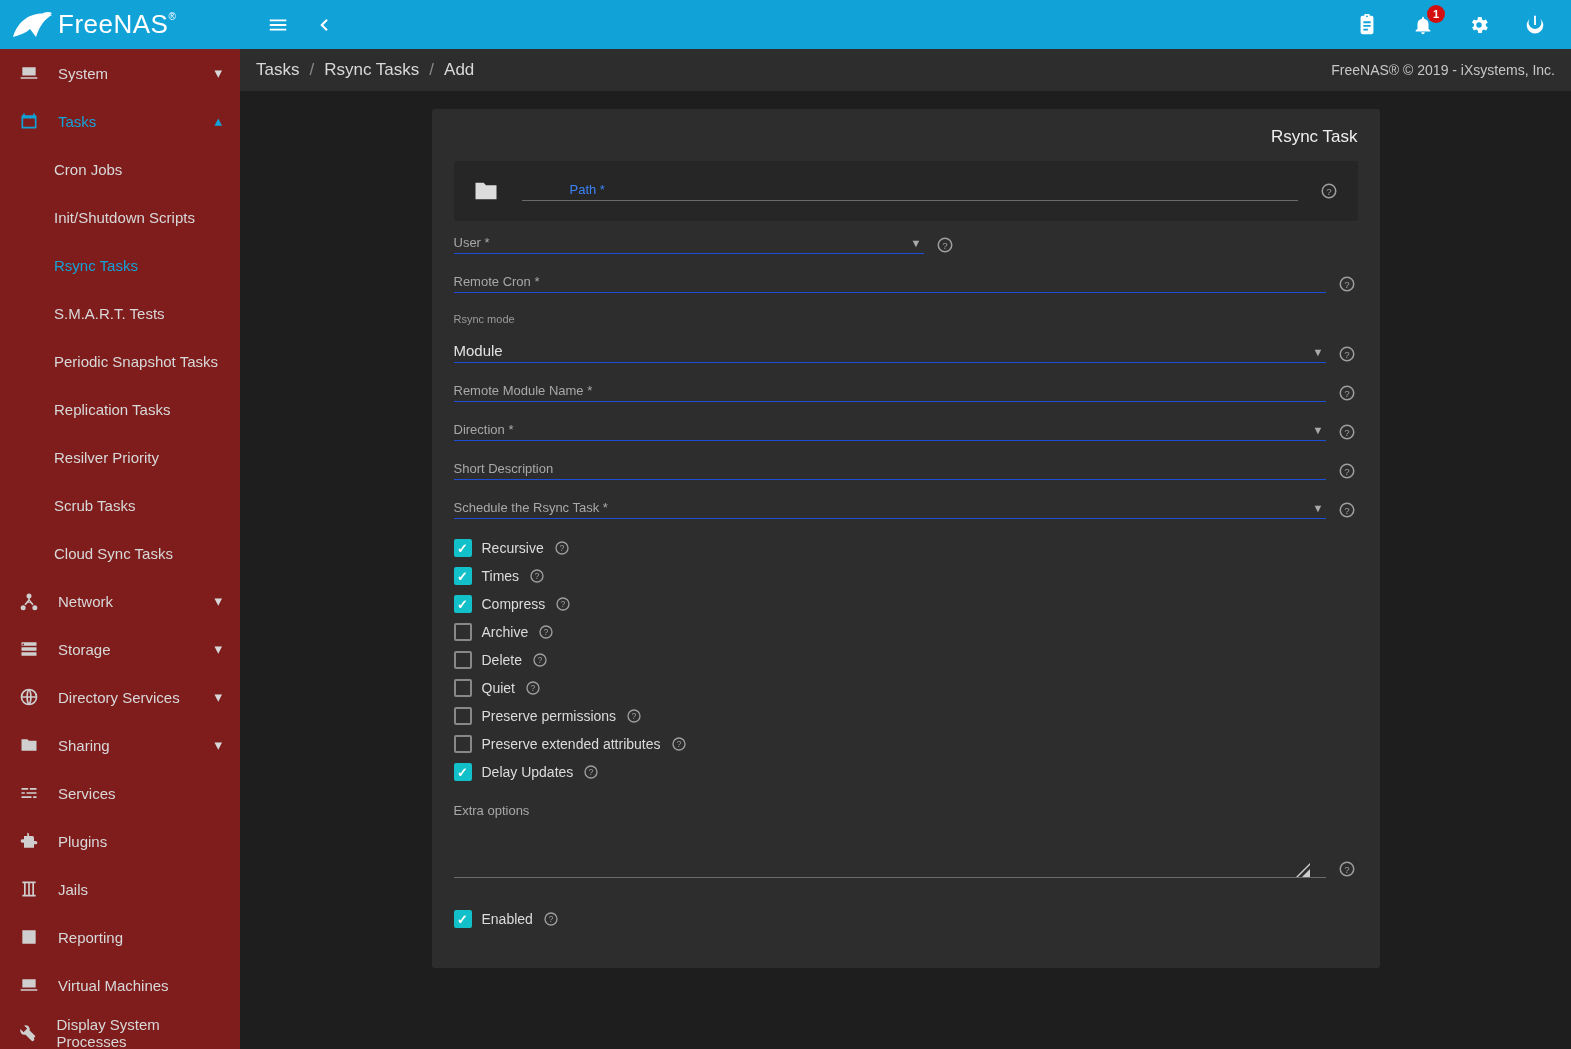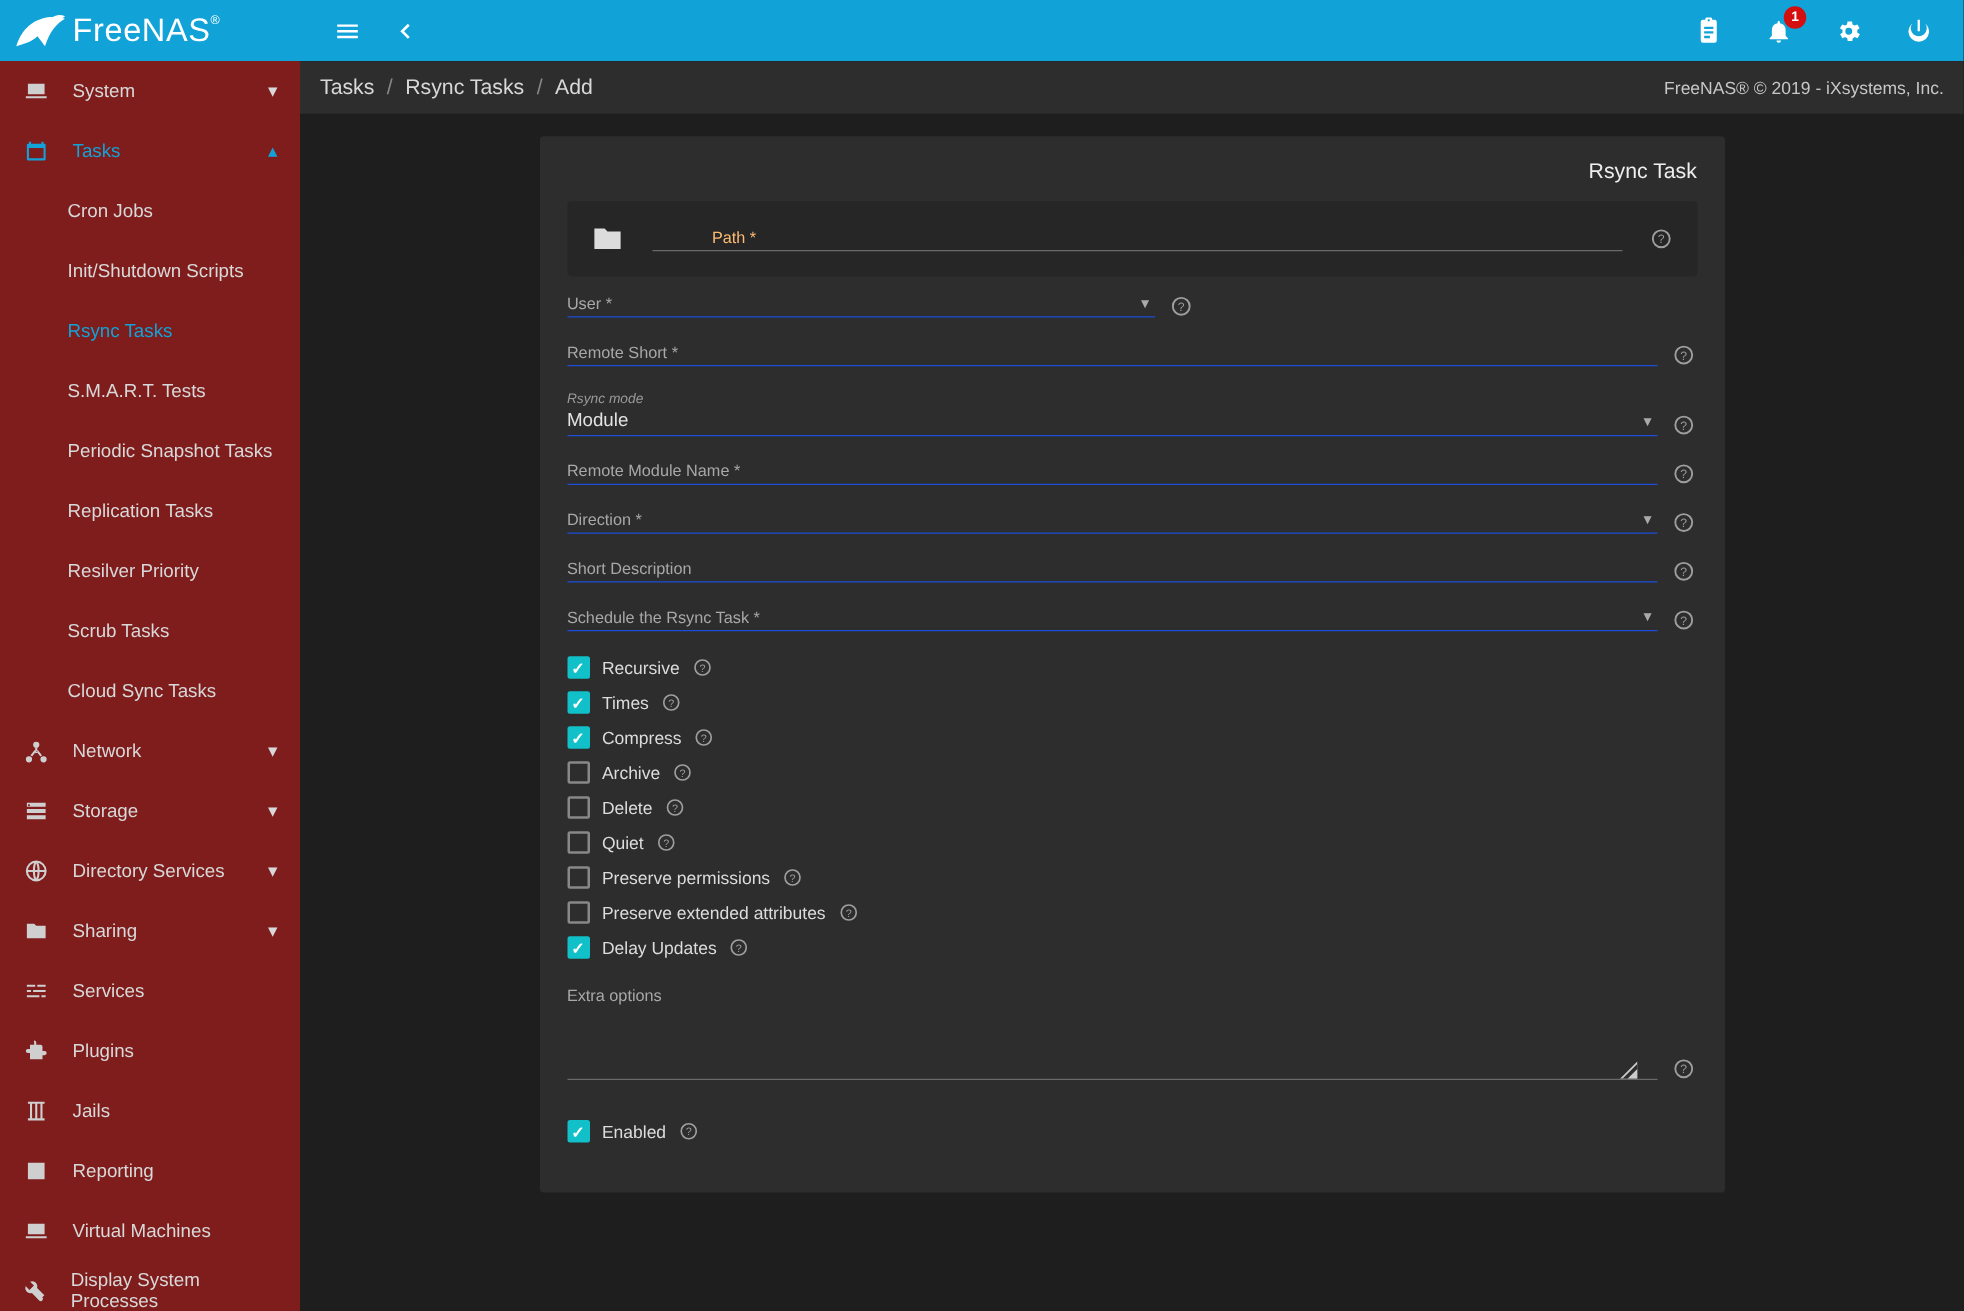--- a/index.html
+++ b/index.html
@@ -38,29 +38,29 @@
   .crumb-right { margin-left:auto; font-size:14px; color:#c7c7c7; }
 
   
   .card { width: 948px; margin: 18px auto 40px auto; background:#2d2d2d; border-radius:3px; padding-bottom: 30px; }
   .card-title { font-size:17px; padding: 18px 22px 14px 22px; color:#eee; font-weight:500;text-align:right; }
 
   
   .path-box { margin: 0 22px 14px 22px; background:#262626; border-radius:3px; padding: 16px 18px; display:flex; align-items:center; gap:22px; }
   .folder-ic { color:#dcdcdc; }
   .field-line { flex:1; border-bottom:1px solid #6a6a6a; padding: 0 0 3px 0; position:relative; }
-  .field-label-sm { font-size:13px; color:#fdba74; display:block;padding-left:48px; }
+  .field-label-sm { font-size:13px; color:#3b82f6; display:block;padding-left:48px; }
   .help-ic { color:#9e9e9e; cursor:pointer; width:20px; }
 
   
   .form-section { padding: 0 22px; }
   .frow { display:flex; align-items:flex-end; gap:12px; margin: 14px 0 20px 0; }
   .ffield { flex:1; border-bottom:1px solid #1d4ed8; padding-bottom:3px; position:relative; }
   .ffield .lbl { font-size:13px; color:#a8a8a8; display:block; }
-  .ffield .sub-lbl { font-size:11px; color:#9a9a9a; display:block; margin-bottom:2px;font-style:italic; }
+  .ffield .sub-lbl { font-size:11px; color:#9a9a9a; display:block; margin-bottom:16px; }
   .ffield .val { font-size:15px; color:#e2e2e2; display:block; padding-top:1px; min-height:18px; }
   .dropdown-arrow { position:absolute; right:2px; bottom:4px; color:#aaa; font-size:11px; }
   .half { width: 470px; flex:none; }
 
   
   .chk-row { display:flex; align-items:center; gap:10px; margin: 10px 0; font-size:14px; color:#dcdcdc; }
   .chk { width:18px; height:18px; border:2px solid #888; border-radius:2px; display:flex; align-items:center; justify-content:center; cursor:pointer; }
   .chk.checked { background:#11c0c8; border-color:#11c0c8; }
   .chk.checked::after { content:"✓"; color:#fff; font-size:13px; font-weight:700; line-height:1; }
 
@@ -301,21 +301,21 @@
           <span class="help-ic">
               <svg width="18" height="18" viewBox="0 0 24 24">
                 <circle cx="12" cy="12" r="9" fill="none" stroke="#9e9e9e" stroke-width="2"></circle>
                 <text x="12" y="17" text-anchor="middle" fill="#9e9e9e" font-size="13" font-family="Arial">?</text>
               </svg>
             </span>
         </div>
 
         <div class="frow">
           <div class="ffield">
-            <span class="lbl">Remote Short *</span>
+            <span class="lbl">Remote Cron *</span>
           </div>
           <span class="help-ic">
               <svg width="18" height="18" viewBox="0 0 24 24">
                 <circle cx="12" cy="12" r="9" fill="none" stroke="#9e9e9e" stroke-width="2"></circle>
                 <text x="12" y="17" text-anchor="middle" fill="#9e9e9e" font-size="13" font-family="Arial">?</text>
               </svg>
             </span>
         </div>
 
         <div class="frow">

